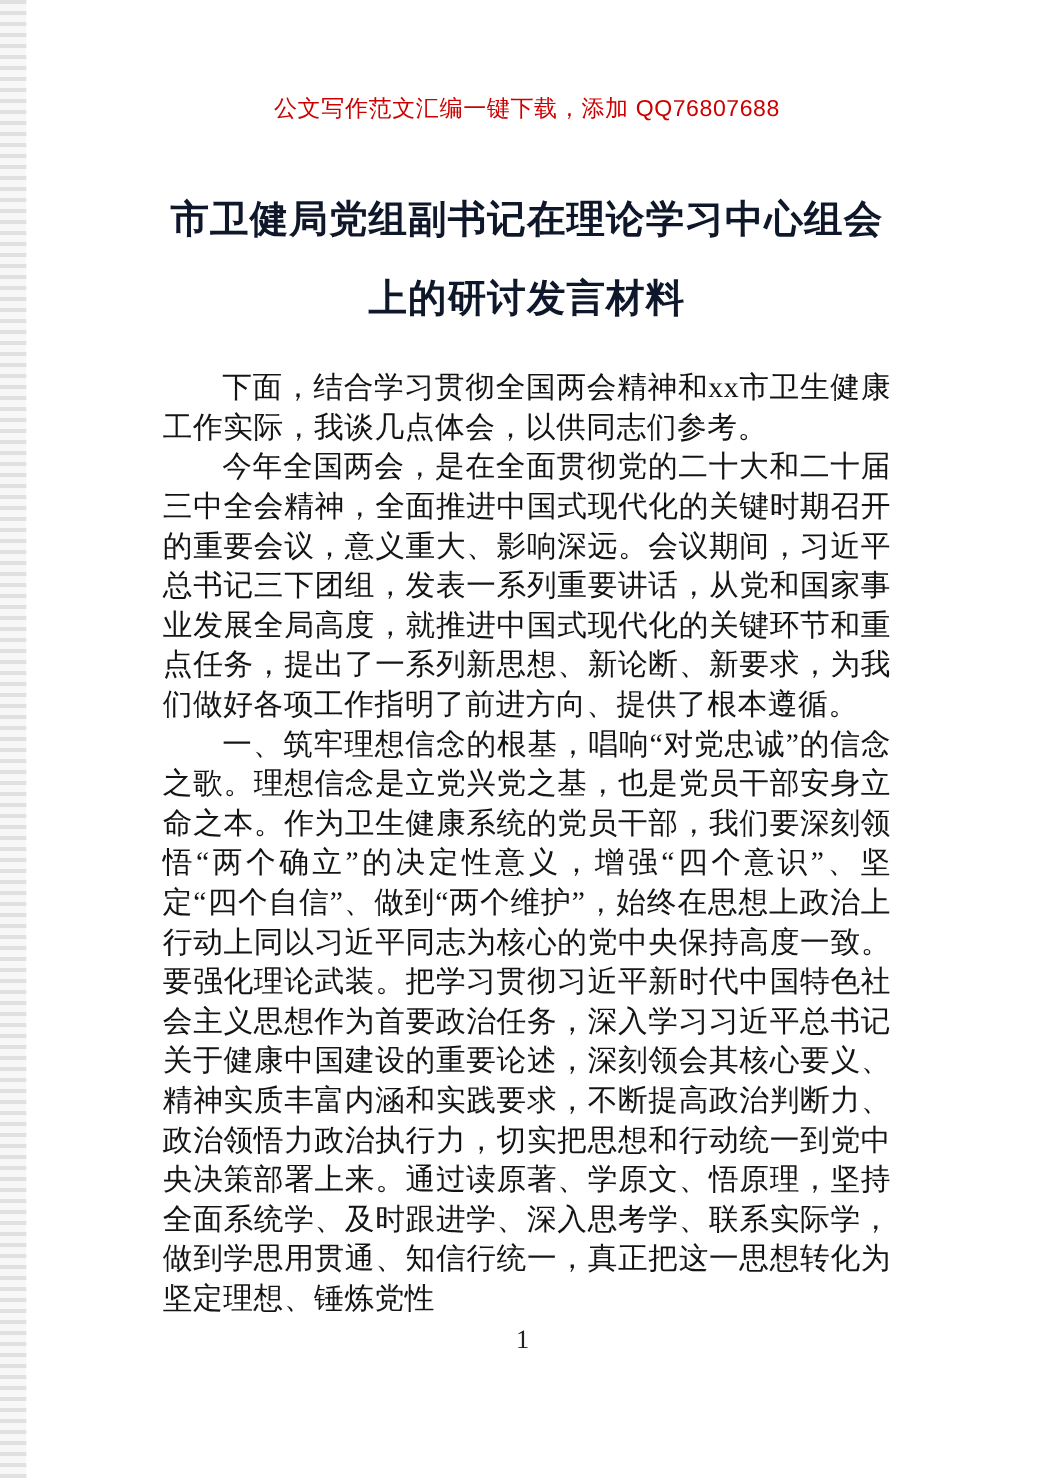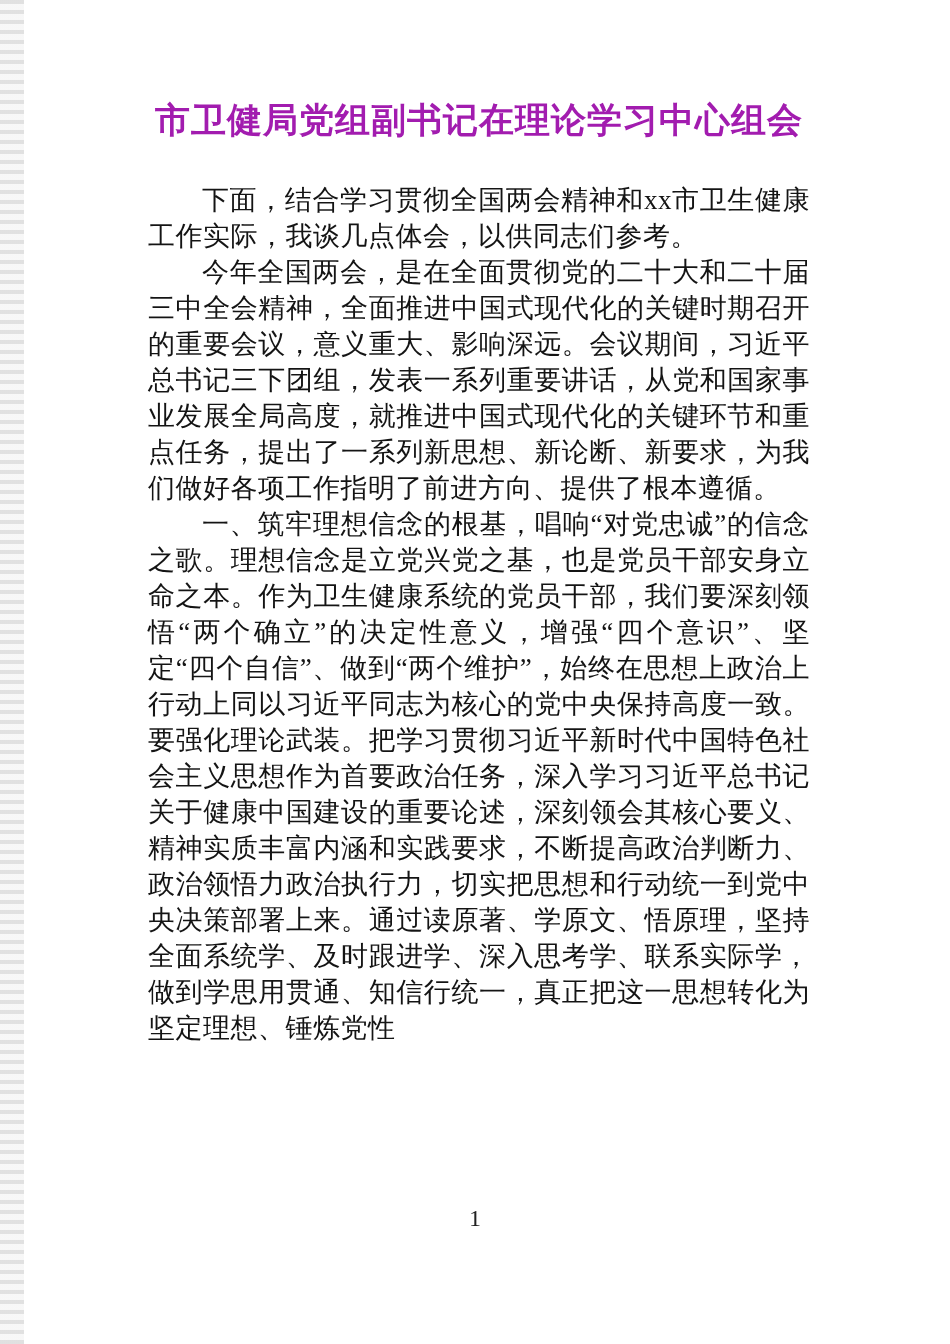--- a/index.html
+++ b/index.html
@@ -41,21 +41,21 @@
     margin: 0 0 52px 0;
     letter-spacing: 0.5px;
   }
   h1.title {
     margin: 0 0 26px 0;
     text-align: center;
     font-family: "Liberation Sans", "DejaVu Sans", sans-serif;
     font-weight: 700;
     font-size: 35px;
     line-height: 2.05;
-    color: #a21caf;
+    color: #0f172a;
     letter-spacing: 1px;
   }
   .body-text {
     font-size: 27px;
     line-height: 36px;
     text-align: justify;
     letter-spacing: 0.5px;
   }
   .body-text p {
     margin: 0;
@@ -76,23 +76,25 @@
     color: #222222;
   }
 </style>
 </head>
 <body>
 
 <div class="page">
   <div class="edge-strip"></div>
 
   <div class="content">
+    <div class="notice">公文写作范文汇编一键下载，添加 QQ76807688</div>
 
     <h1 class="title">
       <span>市卫健局党组副书记在理论学习中心组会</span><br>
+      <span>上的研讨发言材料</span>
     </h1>
 
     <div class="body-text" id="paragraphs">
         <p class="indent">下面，结合学习贯彻全国两会精神和xx市卫生健康工作实际，我谈几点体会，以供同志们参考。</p>
         <p class="indent">今年全国两会，是在全面贯彻党的二十大和二十届三中全会精神，全面推进中国式现代化的关键时期召开的重要会议，意义重大、影响深远。会议期间，习近平总书记三下团组，发表一系列重要讲话，从党和国家事业发展全局高度，就推进中国式现代化的关键环节和重点任务，提出了一系列新思想、新论断、新要求，为我们做好各项工作指明了前进方向、提供了根本遵循。</p>
         <p class="indent">一、筑牢理想信念的根基，唱响“对党忠诚”的信念之歌。理想信念是立党兴党之基，也是党员干部安身立命之本。作为卫生健康系统的党员干部，我们要深刻领悟“两个确立”的决定性意义，增强“四个意识”、坚定“四个自信”、做到“两个维护”，始终在思想上政治上行动上同以习近平同志为核心的党中央保持高度一致。要强化理论武装。把学习贯彻习近平新时代中国特色社会主义思想作为首要政治任务，深入学习习近平总书记关于健康中国建设的重要论述，深刻领会其核心要义、精神实质丰富内涵和实践要求，不断提高政治判断力、政治领悟力政治执行力，切实把思想和行动统一到党中央决策部署上来。通过读原著、学原文、悟原理，坚持全面系统学、及时跟进学、深入思考学、联系实际学，做到学思用贯通、知信行统一，真正把这一思想转化为坚定理想、锤炼党性</p>
       </div>
   </div>
 
   <div class="footer">

